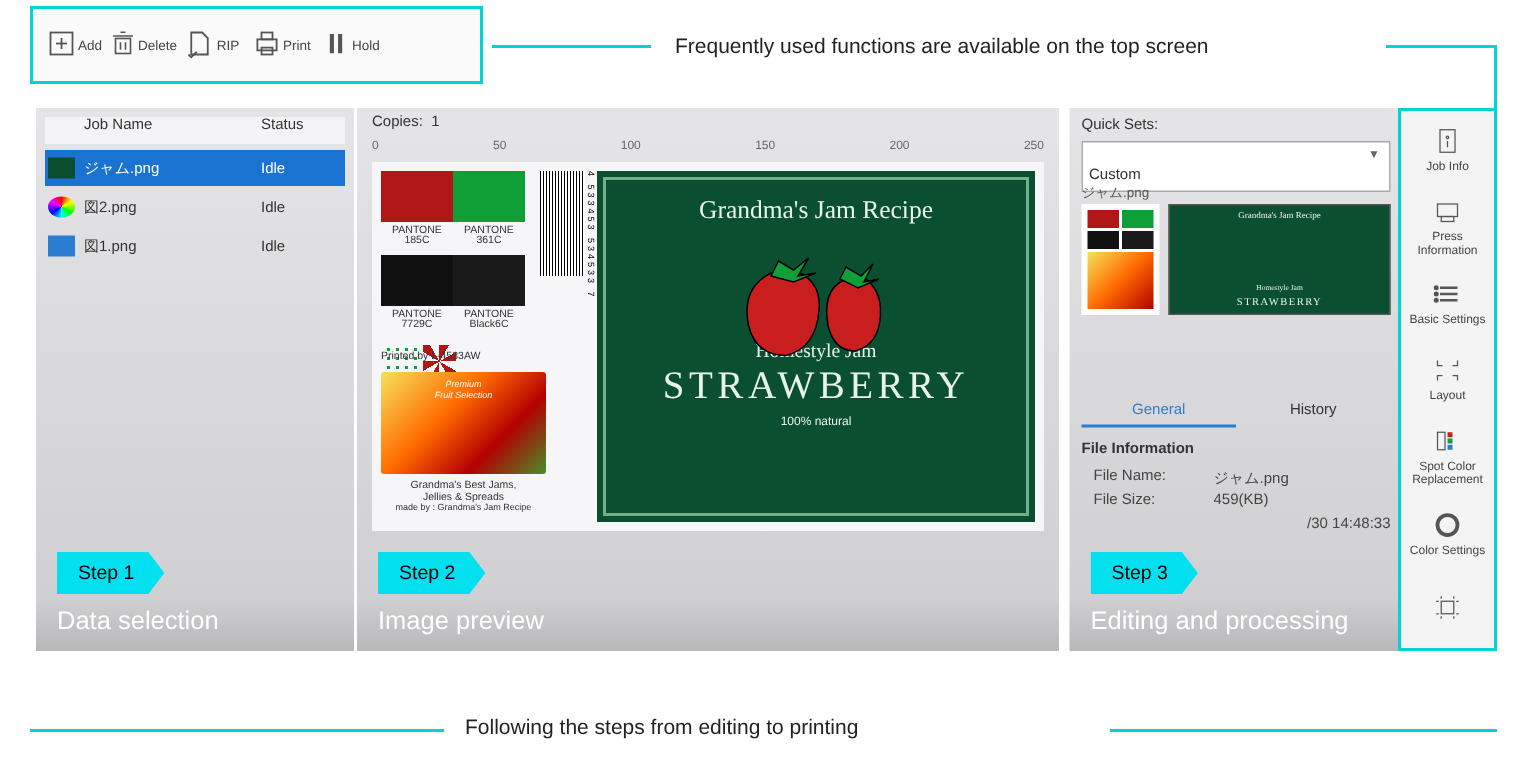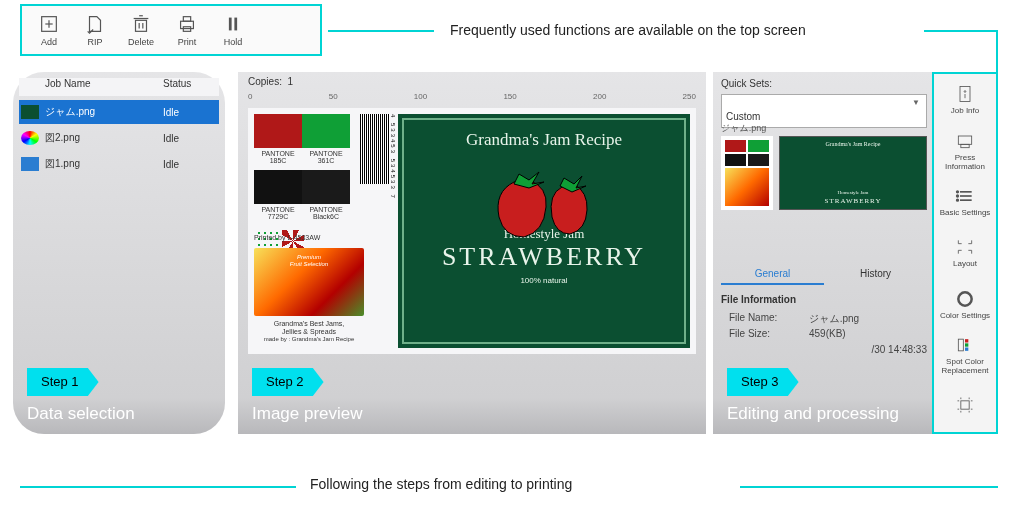--- a/index.html
+++ b/index.html
@@ -15,21 +15,21 @@
     position: absolute;
     top: 4px; left: 20px;
     width: 302px; height: 52px;
     border: 2px solid #00d4d4;
     background: #fafafa;
     display: flex;
     align-items: center;
     padding: 0 4px;
   }
   .tool-btn {
-    display: flex; flex-direction: column; align-items: center;
+    display: flex; flex-direction: row; align-items: center;
     justify-content: center;
     width: 46px; height: 46px;
     font-size: 9px; color: #444;
     position: relative;
   }
   .tool-btn.disabled { color: #bbb; }
   .tool-ico { width: 22px; height: 22px; display:flex; align-items:center; justify-content:center; margin-bottom:2px; }
   .tool-ico svg { stroke: #555; fill: none; stroke-width:1.3; }
   .tool-btn.disabled .tool-ico svg { stroke: #bbb; }
 
@@ -37,21 +37,21 @@
     position: absolute;
     top: 22px; left: 450px;
     font-size: 14px; color: #222;
   }
 
   .panel {
     position: absolute;
     top: 72px; height: 362px;
     background: linear-gradient(#e5e5e7,#d0d0d2 90%,#b8b8bb);
   }
-  .panel.p1 { left: 13px;  width: 212px; border-radius: 31px; }
+  .panel.p1 { left: 24px;  width: 212px; }
   .panel.p2 { left: 238px; width: 468px; }
   .panel.p3 { left: 713px; width: 222px; }
 
   .step-tag {
     position: absolute;
     left: 14px;
     background: #00e0ee;
     color: #000;
     font-size: 13px;
     height: 28px; line-height: 28px;
@@ -155,37 +155,37 @@
           <rect x="4" y="4" width="16" height="16"></rect>
           <line x1="8" y1="12" x2="16" y2="12"></line>
           <line x1="12" y1="8" x2="12" y2="16"></line>
         </svg>
       </div>
       <span>Add</span>
     </div>
     <div class="tool-btn">
       <div class="tool-ico">
         <svg viewBox="0 0 24 24">
-          <path d="M6 4 L14 4 L18 8 L18 20 L6 20 Z"></path>
-          <polyline points="10 18 6 22 4 20"></polyline>
-        </svg>
-      </div>
-      <span>RIP</span>
-    </div>
-    <div class="tool-btn">
-      <div class="tool-ico">
-        <svg viewBox="0 0 24 24">
           <rect x="6" y="8" width="12" height="12"></rect>
           <line x1="4" y1="6" x2="20" y2="6"></line>
           <line x1="10" y1="3" x2="14" y2="3"></line>
           <line x1="10" y1="11" x2="10" y2="17"></line>
           <line x1="14" y1="11" x2="14" y2="17"></line>
         </svg>
       </div>
       <span>Delete</span>
+    </div>
+    <div class="tool-btn">
+      <div class="tool-ico">
+        <svg viewBox="0 0 24 24">
+          <path d="M6 4 L14 4 L18 8 L18 20 L6 20 Z"></path>
+          <polyline points="10 18 6 22 4 20"></polyline>
+        </svg>
+      </div>
+      <span>RIP</span>
     </div>
     <div class="tool-btn">
       <div class="tool-ico">
         <svg viewBox="0 0 24 24">
           <rect x="5" y="9" width="14" height="8"></rect>
           <rect x="8" y="4" width="8" height="5"></rect>
           <rect x="8" y="15" width="8" height="5"></rect>
         </svg>
       </div>
       <span>Print</span>
@@ -387,37 +387,37 @@
           <path d="M4 4 L4 8 L8 8"></path>
           <path d="M20 4 L20 8 L16 8"></path>
           <path d="M4 20 L4 16 L8 16"></path>
           <path d="M20 20 L20 16 L16 16"></path>
         </svg>
       </div>
       <span>Layout</span>
     </div>
     <div class="side-btn">
       <div class="ico">
-        <svg viewBox="0 0 24 24" fill="none">
-          <circle cx="12" cy="12" r="8" stroke="#555" stroke-width="3"></circle>
-          <circle cx="12" cy="12" r="8" stroke="url(#g)" stroke-width="3"></circle>
-        </svg>
-      </div>
-      <span>Color Settings</span>
-    </div>
-    <div class="side-btn">
-      <div class="ico">
         <svg viewBox="0 0 24 24" stroke="#555" fill="none">
           <rect x="4" y="5" width="6" height="14"></rect>
           <rect x="12" y="5" width="4" height="4" fill="#c81e1e" stroke="none"></rect>
           <rect x="12" y="10" width="4" height="4" fill="#0f9f36" stroke="none"></rect>
           <rect x="12" y="15" width="4" height="4" fill="#2a7dd1" stroke="none"></rect>
         </svg>
       </div>
       <span>Spot Color Replacement</span>
+    </div>
+    <div class="side-btn">
+      <div class="ico">
+        <svg viewBox="0 0 24 24" fill="none">
+          <circle cx="12" cy="12" r="8" stroke="#555" stroke-width="3"></circle>
+          <circle cx="12" cy="12" r="8" stroke="url(#g)" stroke-width="3"></circle>
+        </svg>
+      </div>
+      <span>Color Settings</span>
     </div>
     <div class="side-btn">
       <div class="ico">
         <svg viewBox="0 0 24 24" stroke="#555" fill="none">
           <rect x="7" y="7" width="10" height="10"></rect>
           <line x1="3" y1="7" x2="5" y2="7"></line>
           <line x1="7" y1="3" x2="7" y2="5"></line>
           <line x1="19" y1="7" x2="21" y2="7"></line>
           <line x1="17" y1="3" x2="17" y2="5"></line>
           <line x1="3" y1="17" x2="5" y2="17"></line>

